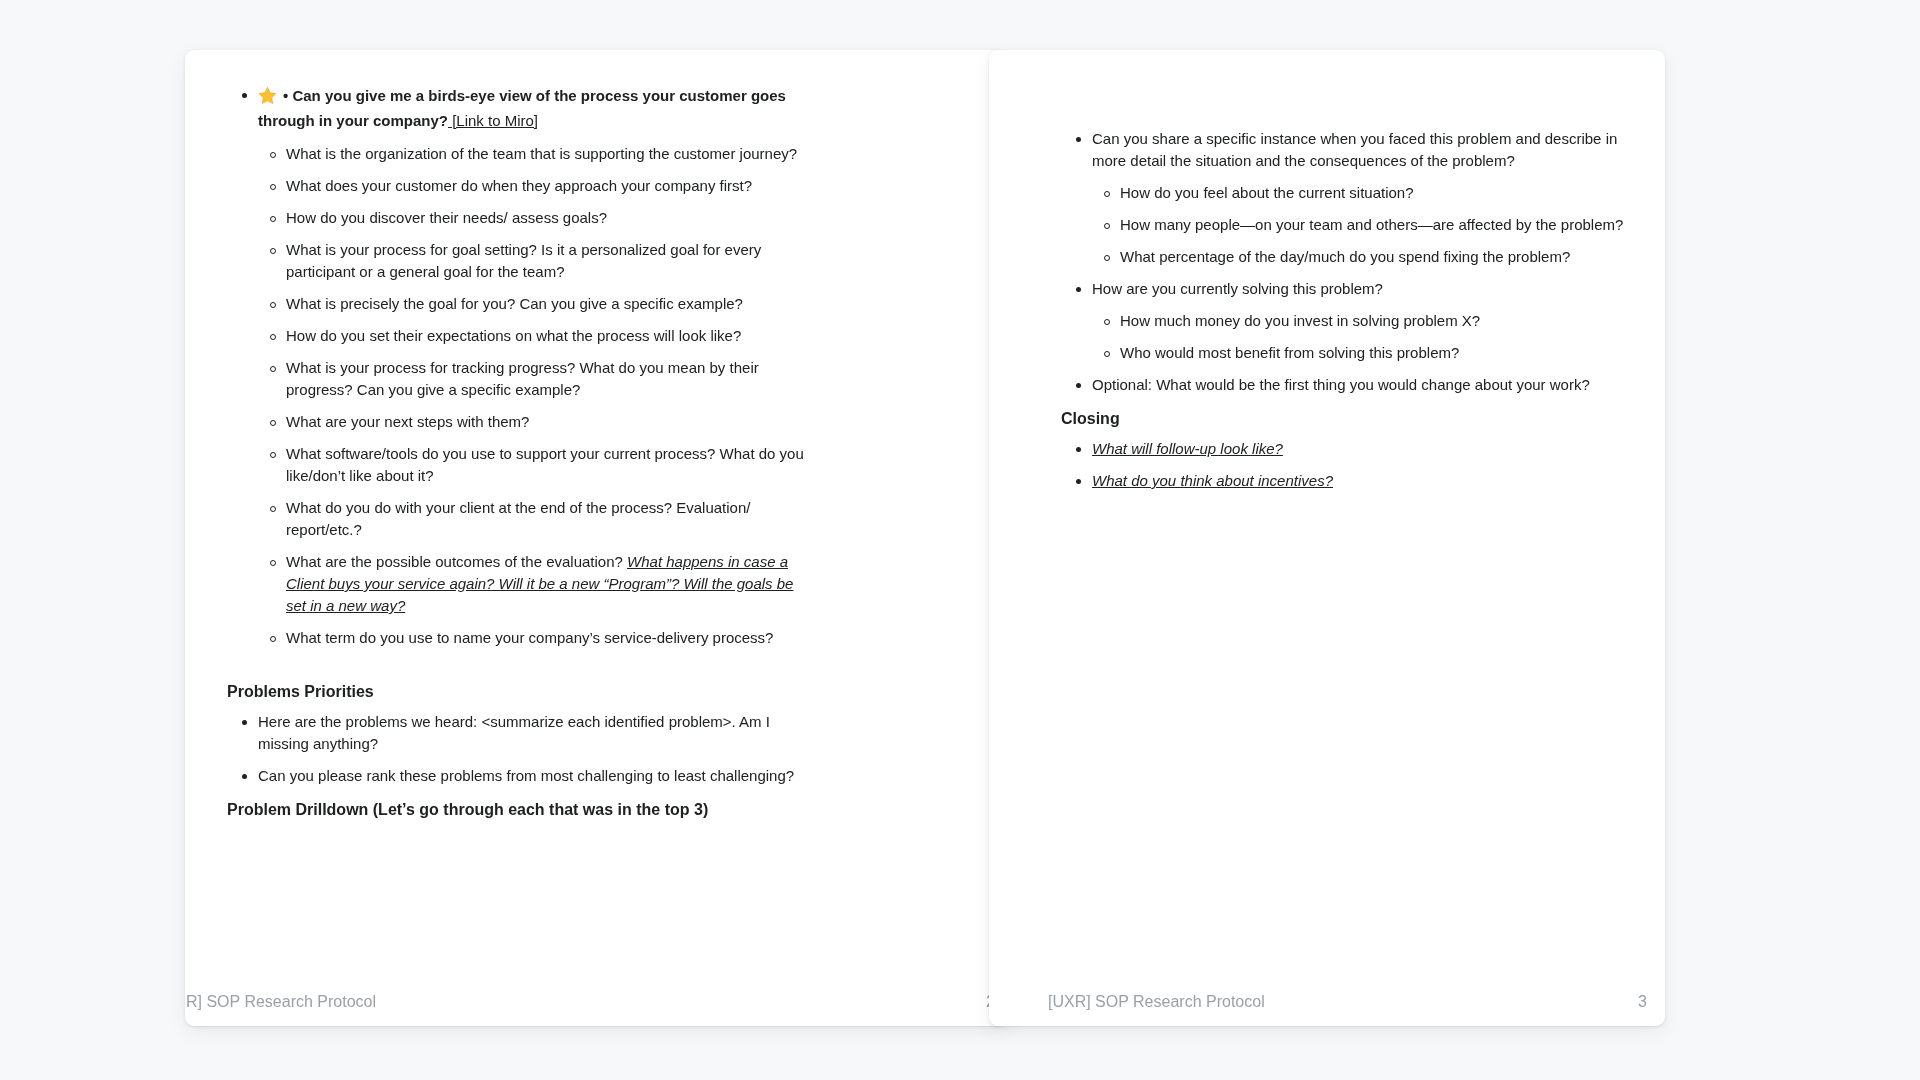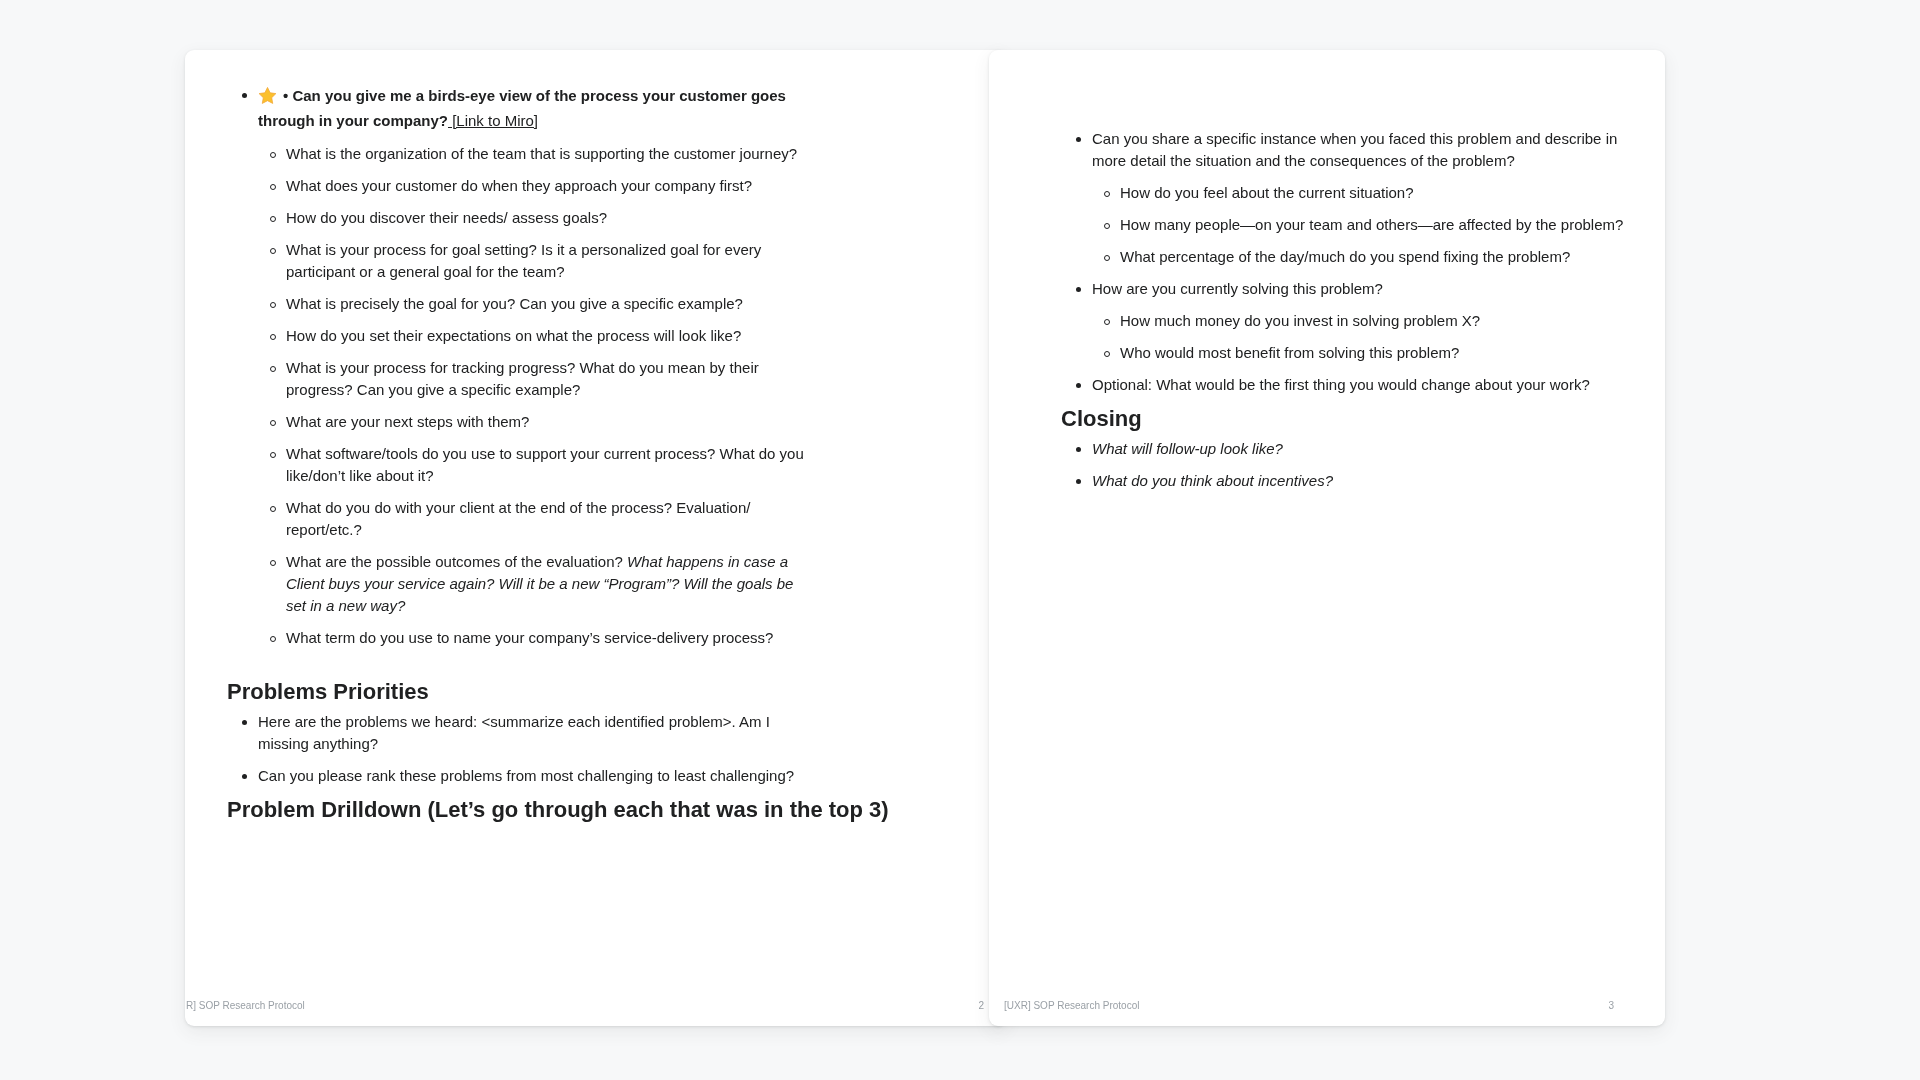--- a/index.html
+++ b/index.html
@@ -24,36 +24,36 @@
   .li{position:relative;box-sizing:border-box;font-size:15px;line-height:22px;margin-bottom:10px;}
   .l1{padding-left:calc(var(--base) + 31px);width:calc(var(--base) + 31px + 545px);}
   .l2{padding-left:calc(var(--base) + 59px);width:calc(var(--base) + 59px + 530px);}
   .marker{position:absolute;display:inline-block;}
   .l1 > .marker{left:calc(var(--base) + 15px);top:8.5px;width:5px;height:5px;border-radius:50%;background:#202122;}
   .l2 > .marker{left:calc(var(--base) + 43px);top:8.5px;width:4px;height:4px;border-radius:50%;border:1px solid #202122;background:transparent;}
   .li.starred{line-height:25px;}
   .li.starred > .marker{top:10px;}
 
   .b{font-weight:bold;}
-  .i{font-style:italic;}
+  .i{font-style:italic;text-decoration:underline;}
   .u{text-decoration:underline;}
   .link{text-decoration:underline;cursor:pointer;}
 
-  .heading{font-size:22px;font-weight:bold;line-height:25px;margin:0 0 7px var(--base);}
+  .heading{font-size:16px;font-weight:bold;line-height:25px;margin:0 0 7px var(--base);}
   .heading.spaced{margin-top:30px;}
 
   .star-svg{vertical-align:-3.5px;margin-right:6px;}
 
   .footer{
-    position:absolute;left:0;right:11px;bottom:15px;
+    position:absolute;left:0;right:0;bottom:15px;
     display:flex;justify-content:space-between;align-items:flex-end;
-    font-size:10px;color:#9aa0a6;white-space:nowrap;
+    font-size:16px;color:#9aa0a6;white-space:nowrap;
   }
   .page-left .footer{padding-left:1px;padding-right:12px;}
-  .page-right .footer{padding-left:15px;padding-right:40px;}
+  .page-right .footer{padding-left:15px;padding-right:18px;margin-left:44px;}
 </style>
 </head>
 <body>
 
 <div class="canvas">
 
   <div class="page page-left">
     <div class="content">
         <div class="li l1 starred"><span class="marker"></span><span class="li-text"><svg width="19" height="19" viewBox="0 0 24 24" class="star-svg">
               <polygon points="12,1.8 15.3,8.6 22.6,9.6 17.3,14.8 18.6,22 12,18.5 5.4,22 6.7,14.8 1.4,9.6 8.7,8.6" fill="#FBC02D" stroke="#F2A93B" stroke-width="1" stroke-linejoin="round"></polygon>

